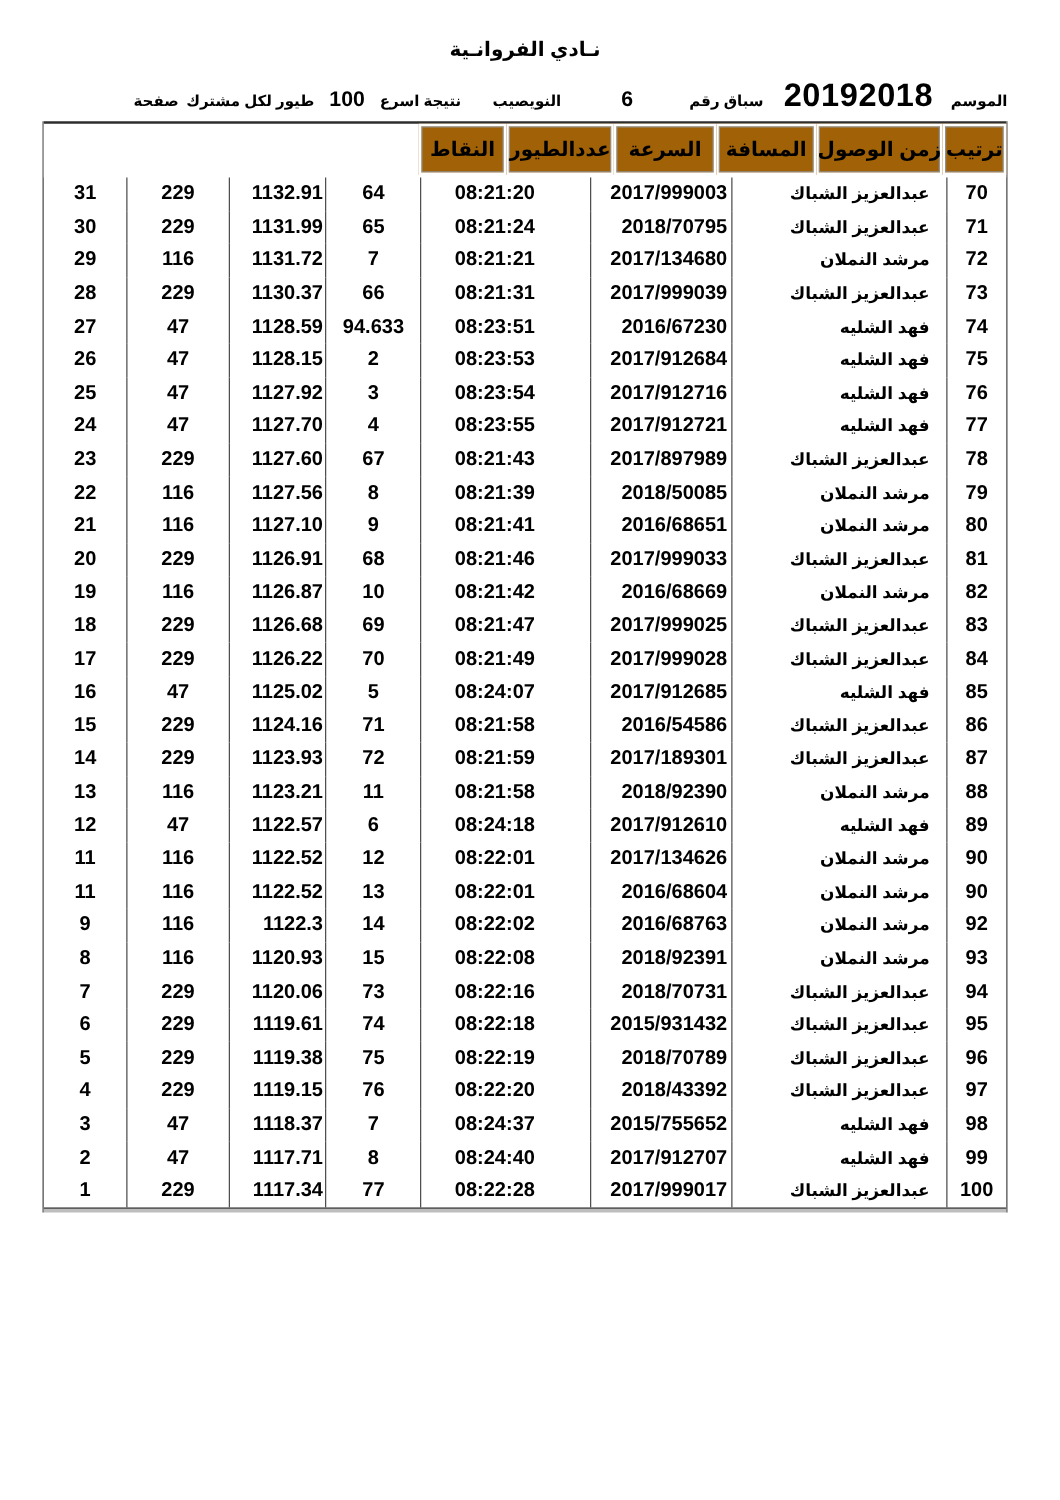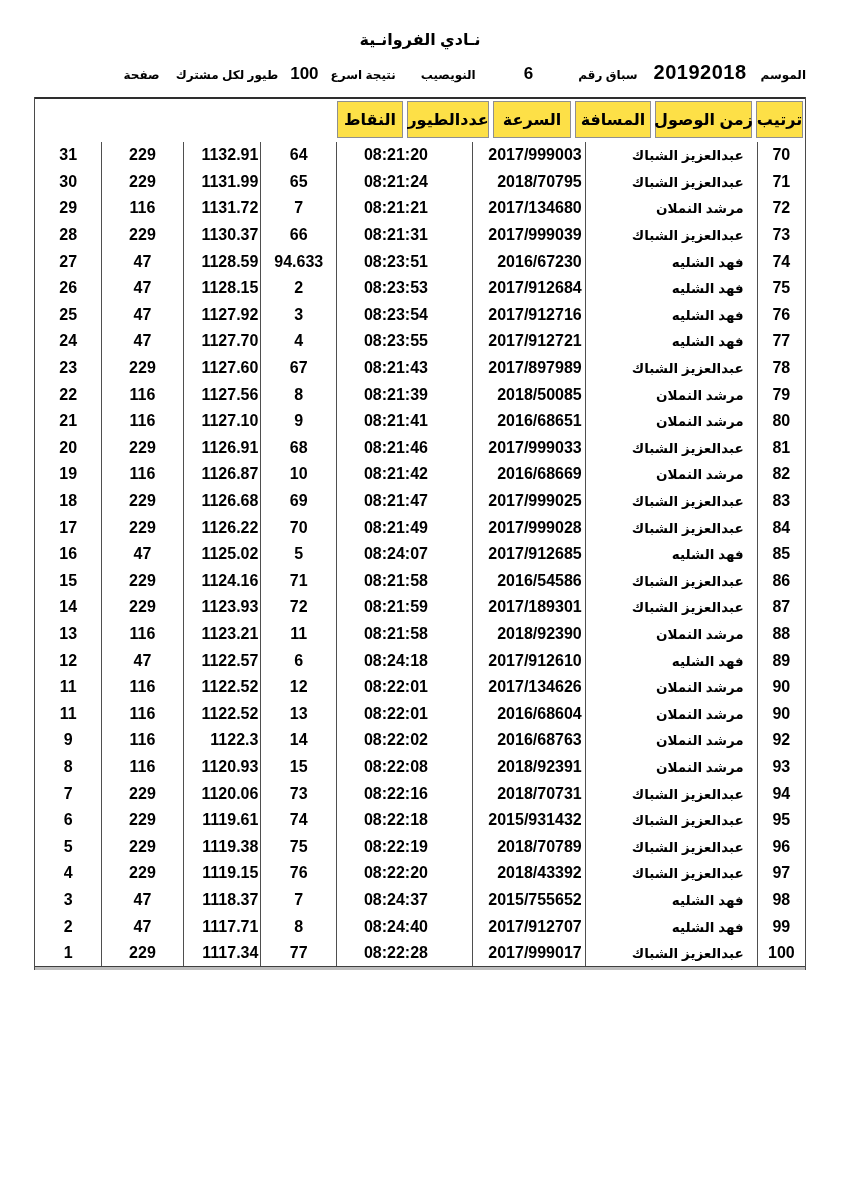--- a/index.html
+++ b/index.html
@@ -11,38 +11,38 @@
   .doc-title {
     position:absolute; top:30px; left:34px; width:772px;
     text-align:center; font-weight:bold; font-size:16px;
   }
   .meta-line {
     position:absolute; top:61px; right:42px; left:30px;
     display:flex; direction:rtl; align-items:baseline;
     font-weight:bold; white-space:nowrap;
   }
   .m-label   { font-size:12px; }
-  .m-big     { font-size:20px; letter-spacing:.5px; }
+  .m-big     { font-size:26px; letter-spacing:.5px; }
   .m-num     { font-size:17px; }
   .ml14{margin-left:14px}.ml16{margin-left:16px}.ml45{margin-left:45px}
   .ml48{margin-left:48px}.ml25{margin-left:25px}.ml12{margin-left:12px}
-  .ml6{margin-left:16px}.ml22{margin-left:22px}
+  .ml6{margin-left:6px}.ml22{margin-left:22px}
 
   .rtable {
     position:absolute; top:97px; left:34px; width:770px;
     border-left:1px solid #4a4a4a; border-right:1px solid #4a4a4a;
     direction:rtl; background:#fff;
   }
   .thead {
     display:flex; direction:rtl;
     border-top:2px solid #2e2e2e;
     padding:0 0 2px 0; background:#fff;
   }
   .th {
-    box-sizing:border-box; background:#fde047;
+    box-sizing:border-box; background:#a16207;
     border:2px solid #ffffff; box-shadow:inset 0 0 0 1px #8f8f8f;
     height:41px; display:flex; align-items:center; justify-content:center;
     font-weight:bold; font-size:16px; white-space:nowrap; overflow:hidden;
   }
   .tbody { direction:rtl; }
   .trow { display:flex; direction:rtl; height:26.6px; }
   .td {
     box-sizing:border-box; border-left:1px solid #4f4f4f;
     display:flex; align-items:center; font-weight:bold; font-size:16px;
     white-space:nowrap; overflow:hidden;

